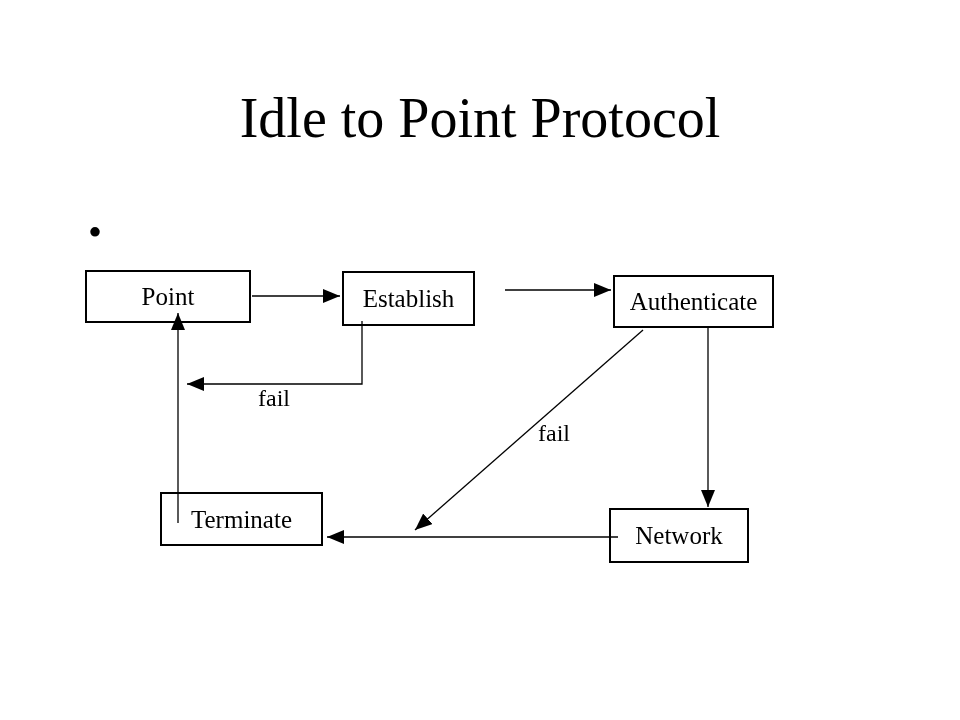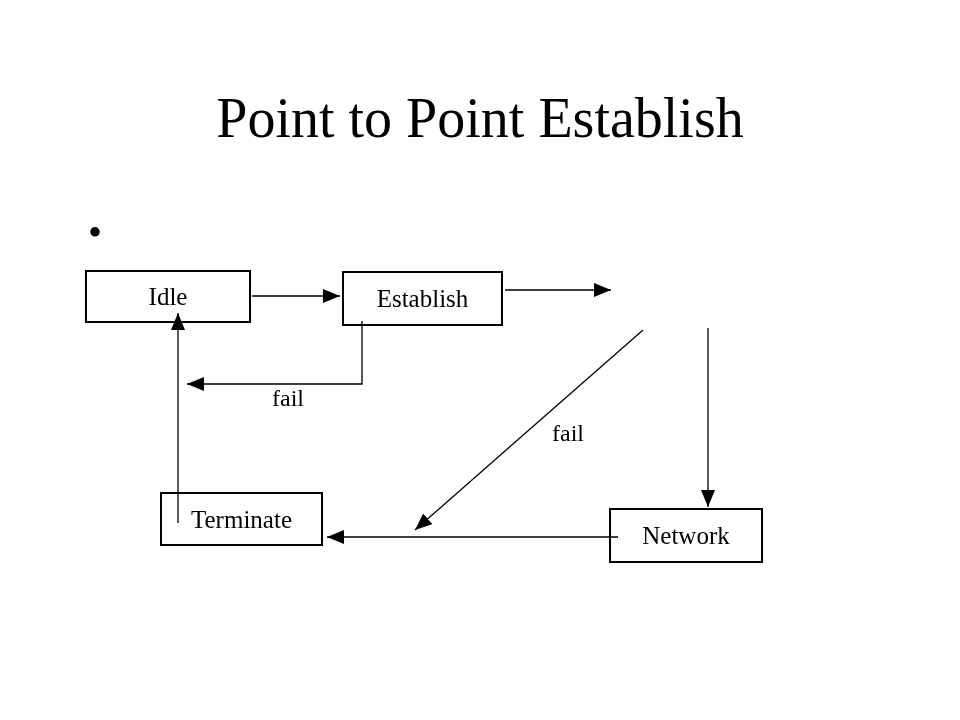--- a/index.html
+++ b/index.html
@@ -66,40 +66,39 @@
     box-sizing: border-box;
     border: 2px solid #000000;
     background: transparent;
     display: flex;
     align-items: center;
     justify-content: center;
     font-size: 25px;
     line-height: 1;
   }
   #node-idle         { left: 85px;  top: 270px; width: 166px; height: 53px; }
-  #node-establish    { left: 342px; top: 271px; width: 161px; height: 55px; }
+  #node-establish    { left: 342px; top: 271px; width: 133px; height: 55px; }
   #node-authenticate { left: 613px; top: 275px; width: 161px; height: 53px; }
-  #node-network      { left: 609px; top: 508px; width: 154px; height: 55px; }
+  #node-network      { left: 609px; top: 508px; width: 140px; height: 55px; }
   #node-terminate    { left: 160px; top: 492px; width: 163px; height: 54px; }
   .edge-label {
     position: absolute;
     font-size: 24px;
     line-height: 28px;
     width: 60px;
-    text-align: center;
   }
   #edge-label-fail-establish    { left: 258px; top: 384px; }
   #edge-label-fail-authenticate { left: 538px; top: 419px; }
 </style>
 </head>
 <body>
 
 <div class="slide">
 
-  <h1 class="title">Point to Point Establish</h1>
+  <h1 class="title">Idle to Point Protocol</h1>
 
   <div class="bullet-row">
     <span class="bullet-marker">•</span>
   </div>
 
   <div class="diagram">
 
     <svg class="connectors" width="960" height="720" viewBox="0 0 960 720">
       <defs>
         <marker id="arrow" markerWidth="18" markerHeight="14" refX="17" refY="7" orient="auto" markerUnits="userSpaceOnUse">
@@ -116,27 +115,30 @@
       <line x1="178" y1="523" x2="178" y2="313" marker-end="url(#arrow)"></line>
 
       <line x1="708" y1="328" x2="708" y2="507" marker-end="url(#arrow)"></line>
 
       <line x1="618" y1="537" x2="327" y2="537" marker-end="url(#arrow)"></line>
 
       <line x1="643" y1="330" x2="415" y2="530" marker-end="url(#arrow)"></line>
     </svg>
 
     <div class="node" id="node-idle">
-      <span>Idle</span>
+      <span>Point</span>
     </div>
 
     <div class="node" id="node-establish">
       <span>Establish</span>
     </div>
 
+    <div class="node" id="node-authenticate">
+      <span>Authenticate</span>
+    </div>
 
     <div class="node" id="node-network">
       <span>Network</span>
     </div>
 
     <div class="node" id="node-terminate">
       <span>Terminate</span>
     </div>
 
     <span class="edge-label" id="edge-label-fail-establish">fail</span>

